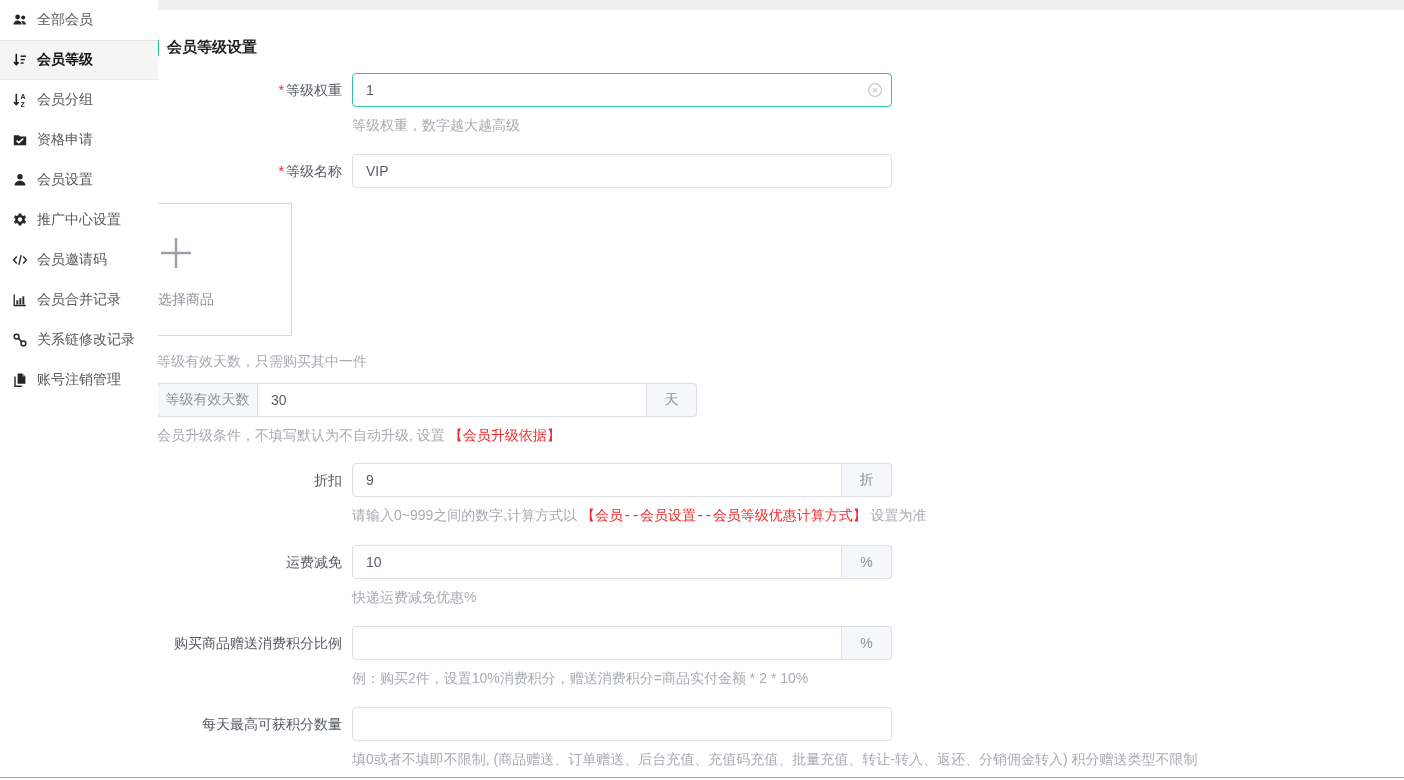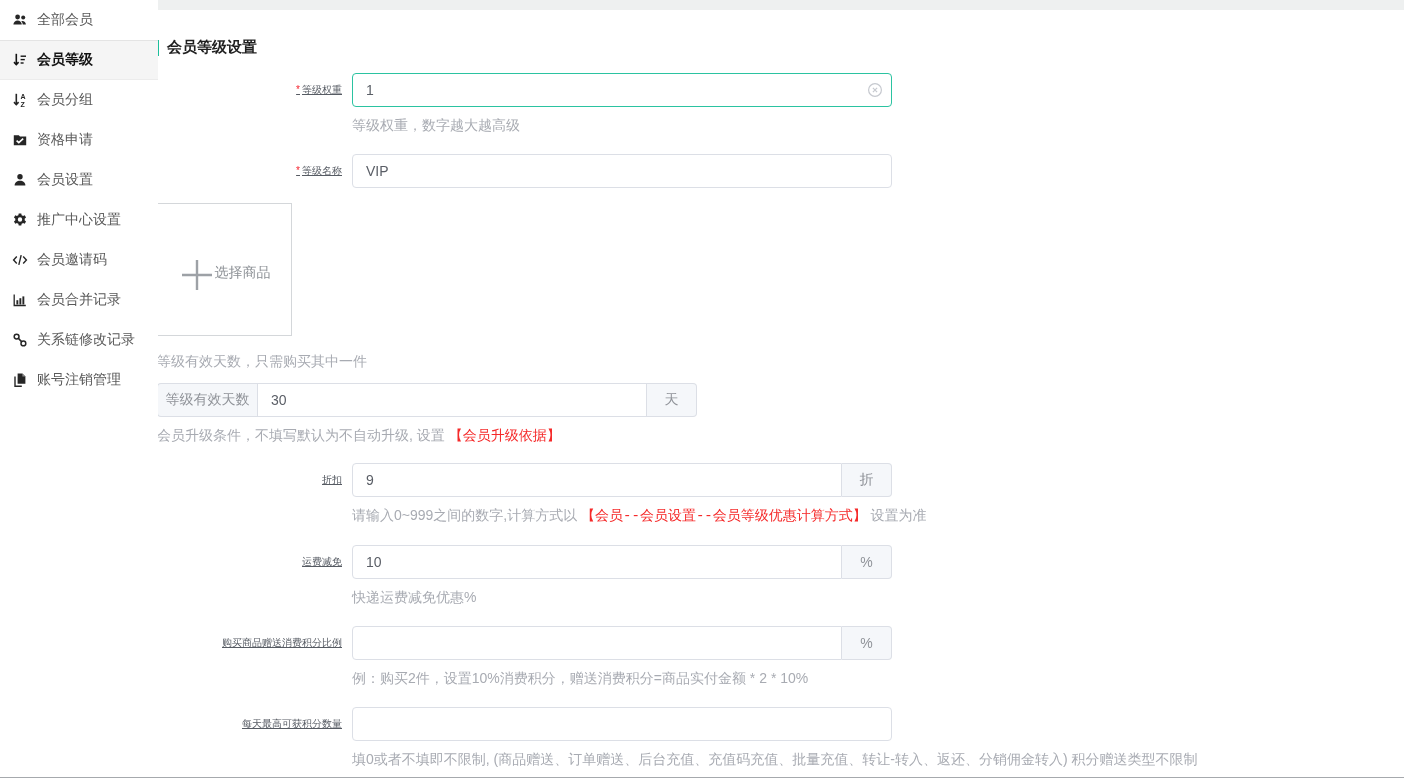--- a/index.html
+++ b/index.html
@@ -32,22 +32,22 @@
   
   .main { position:absolute; left:147px; top:10px; width:1359px; height:767px; background:#fff; z-index:1; overflow:hidden; }
   .panel-title { display:flex; align-items:center; margin:28px 0 0 8px; }
   .panel-title .bar { width:4px; height:16px; background:#1dbf9c; margin-right:8px; }
   .panel-title .txt { font-size:15px; font-weight:bold; color:#1f1f1f; }
 
   .form { margin-top:16px; }
   .row { display:flex; margin-bottom:19px; }
   .row.top-align .lbl { line-height:20px; margin-top:7px; }
   .lbl {
-    width:195px; text-align:right; padding-right:0; font-size:10px;
-    color:#565b63; line-height:34px; flex:0 0 195px; white-space:nowrap;text-decoration:underline;
+    width:195px; text-align:right; padding-right:0; font-size:14px;
+    color:#565b63; line-height:34px; flex:0 0 195px; white-space:nowrap;
   }
   .req { color:#f5222d; margin-right:2px; }
   .ctl { margin-left:10px; width:540px; }
 
   .input-wrap { position:relative; width:540px; }
   .inp {
     width:100%; height:34px; border:1px solid #dcdfe6; border-radius:4px;
     padding:0 30px 0 13px; font-size:14px; color:#5a5e66; outline:none; background:#fff;
     font-family:inherit;
   }
@@ -68,21 +68,21 @@
     color:#5a5e66; outline:none; min-width:0; font-family:inherit;
   }
   .ig-input.first { border-radius:4px 0 0 4px; }
 
   .helper { margin-top:8px; font-size:14px; color:#a8abb2; line-height:20px; white-space:nowrap; }
   .helper .red { color:#f52a2a; text-decoration:none; cursor:pointer;font-family:Liberation Mono, monospace; }
 
   
   .picker {
     width:135px; height:133px; border:1px solid #d4d7da; background:#fff;
-    display:flex; flex-direction:row; align-items:center; justify-content:center;
+    display:flex; flex-direction:column; align-items:flex-start; justify-content:center;
     cursor:pointer;
   }
   .picker .plus { margin-top:14px; }
   .picker .ptxt { font-size:14px; color:#8c9095; margin-top:16px; margin-bottom:10px; }
   .sub-helper { margin-top:15px; }
   .group-block { margin-top:12px; }
   .row.upgrade { margin-bottom:17px; }
 </style>
 </head>
 <body>

